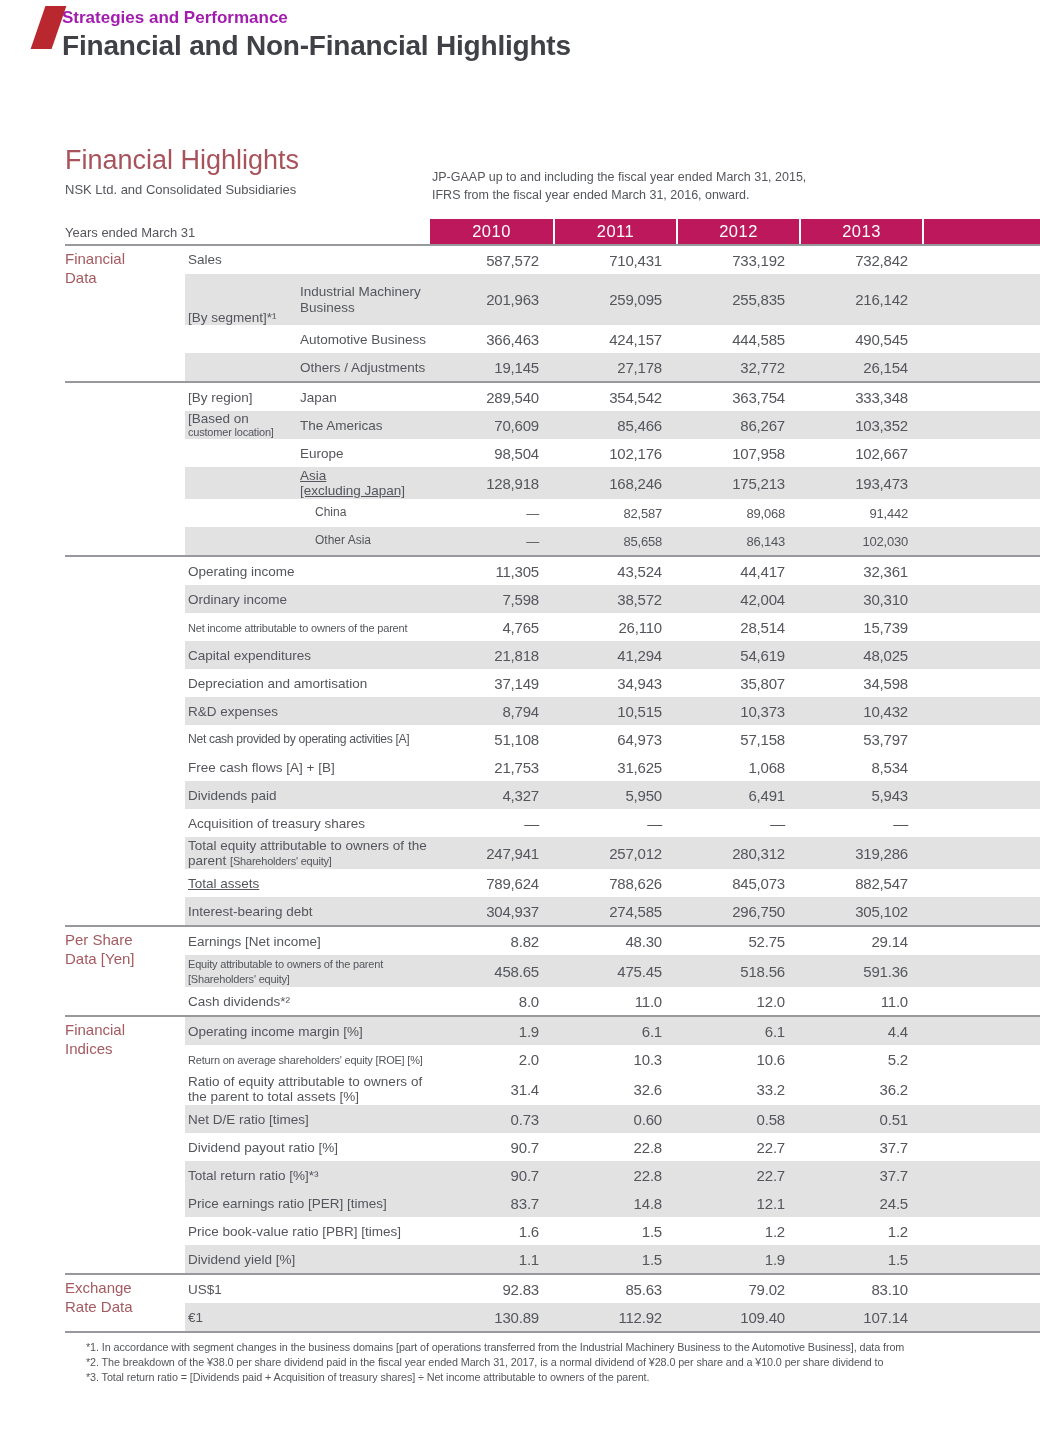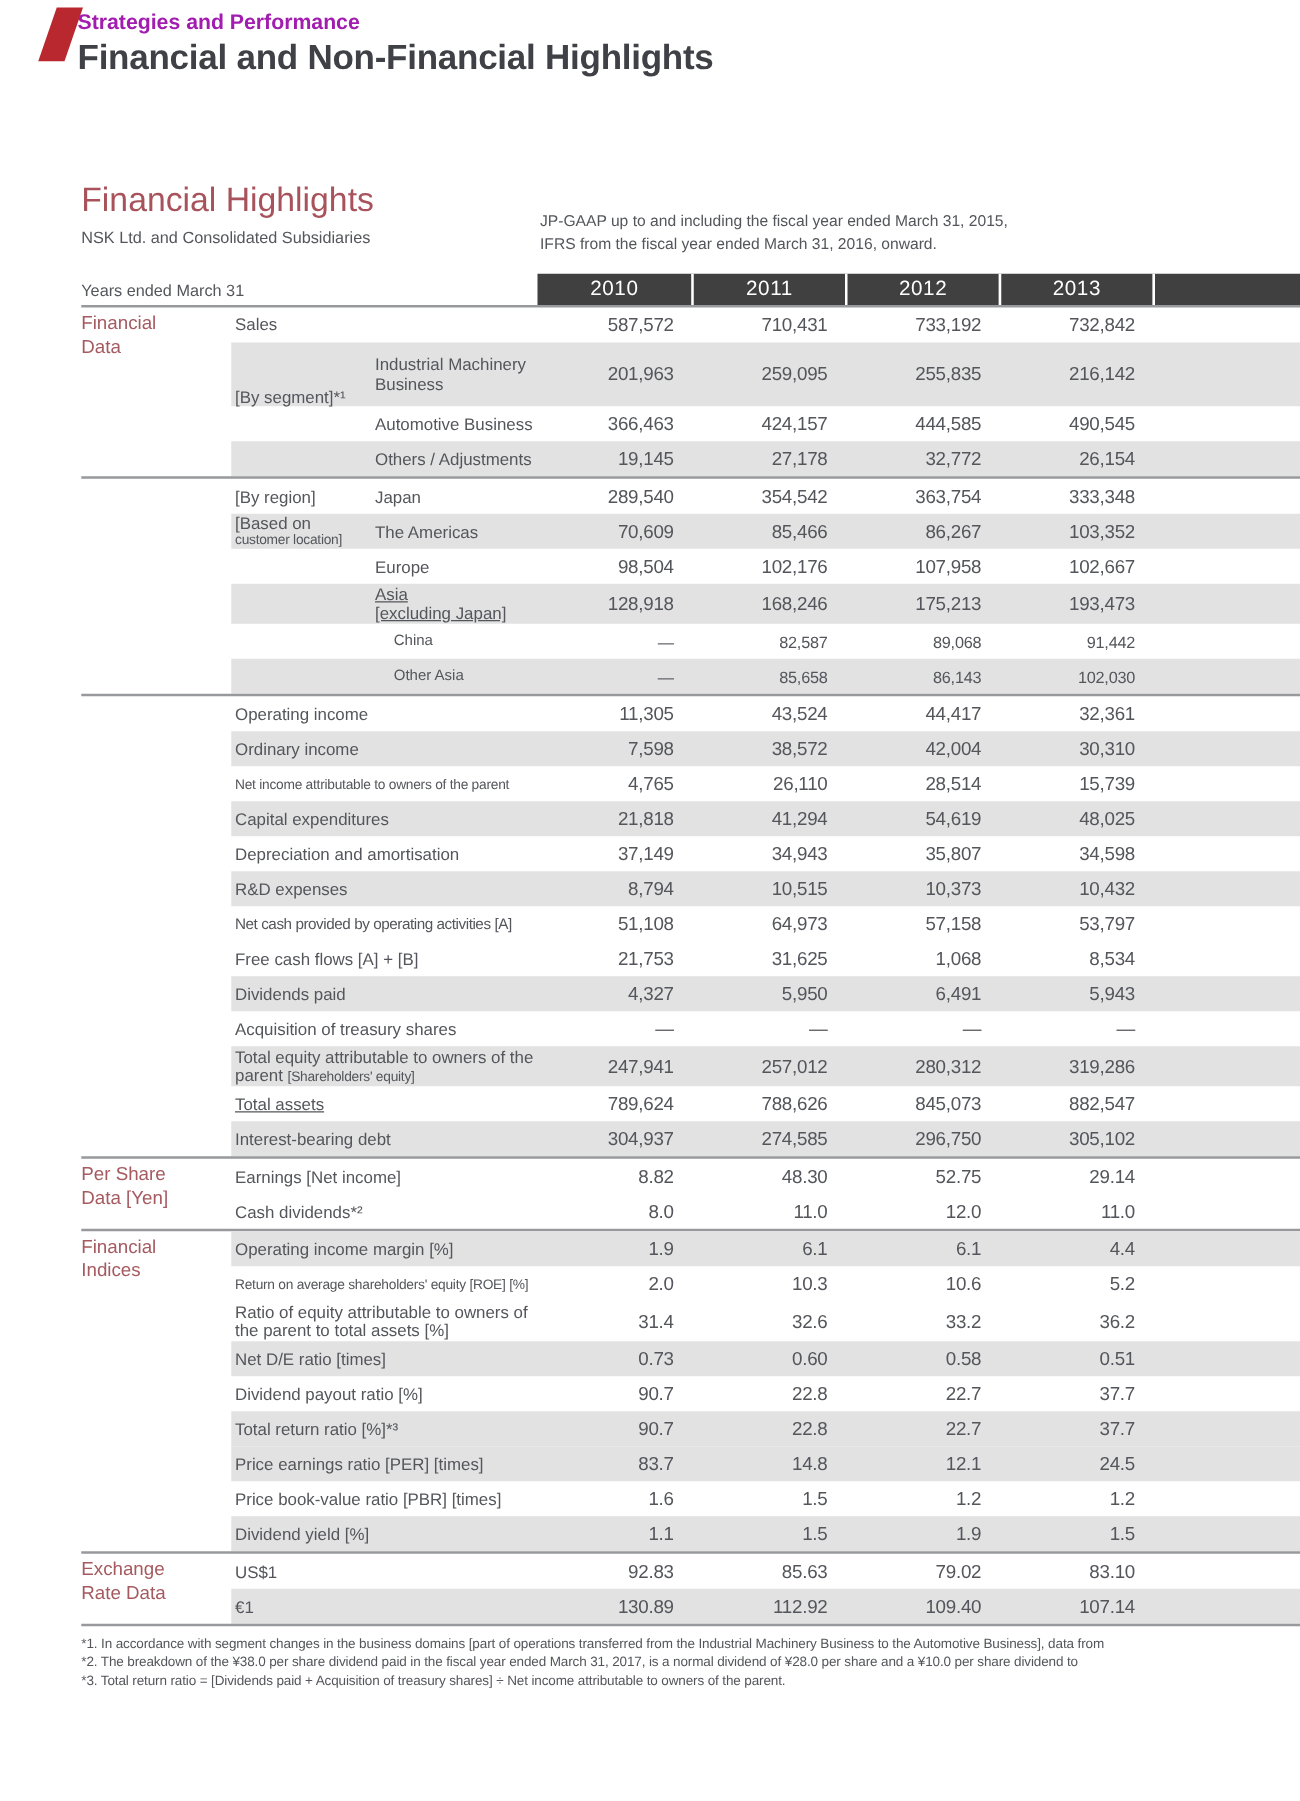--- a/index.html
+++ b/index.html
@@ -31,21 +31,21 @@
     position:absolute;left:367px;top:23px;
     font-size:12.5px;line-height:1.45;color:#54565b;white-space:pre-line;
   }
   
   .years-row{display:flex;height:25px;margin-top:12px;}
   .years-label{
     width:365px;box-sizing:border-box;align-self:flex-end;
     font-size:13px;color:#54565b;padding-bottom:4px;
   }
   .ycell{
-    width:123px;box-sizing:border-box;background:#404040;color:#fff;
+    width:123px;box-sizing:border-box;background:#be185d;color:#fff;
     display:flex;align-items:center;justify-content:center;
     font-size:16.5px;letter-spacing:0.5px;
   }
   .ycell + .ycell{border-left:2px solid #fff;}
   .ycell.extra-head{flex:1;}
   .rule{height:2px;background:#98999c;}
   .tsection{position:relative;}
   .sec-label{
     position:absolute;left:0;top:4px;width:118px;
     font-size:15px;line-height:1.25;color:#a55a60;white-space:pre-line;
@@ -65,21 +65,21 @@
   }
   .extra{flex:1;}
   .small-label{font-size:11px;letter-spacing:-0.2px;}
   .mid-label{font-size:12.2px;letter-spacing:-0.35px;}
   .label-small-line{font-size:11px;letter-spacing:-0.2px;line-height:1.15;}
   .sfx{font-size:11px;letter-spacing:-0.2px;}
   .trow.minor .sub{font-size:12px;padding-left:15px;}
   .trow.minor .val{font-size:13px;}
   
   .footnotes{margin-top:7px;}
-  .footnote{font-size:10.8px;line-height:1.38;color:#54565b;letter-spacing:-0.1px;}
+  .footnote{font-size:10.8px;line-height:1.38;color:#54565b;letter-spacing:-0.1px;margin-left:21px;}
 </style>
 </head>
 <body>
 
 <header class="page-header">
   <div class="brand-mark"></div>
   <div class="eyebrow">Strategies and Performance</div>
   <h1 class="page-title">Financial and Non-Financial Highlights</h1>
 </header>
 
@@ -309,20 +309,28 @@
         <div class="sec-label">Per Share
 Data [Yen]</div>
         <div class="trow">
           <div class="lab span" style="white-space: nowrap;"><span>Earnings [Net income]</span></div>
           <div class="val">8.82</div>
           <div class="val">48.30</div>
           <div class="val">52.75</div>
           <div class="val">29.14</div>
           <div class="extra"></div>
         </div>
+        <div class="trow shaded tall">
+          <div class="lab span" style="white-space: normal;"><span class="small-label">Equity attributable to owners of the parent [Shareholders' equity]</span></div>
+          <div class="val">458.65</div>
+          <div class="val">475.45</div>
+          <div class="val">518.56</div>
+          <div class="val">591.36</div>
+          <div class="extra"></div>
+        </div>
         <div class="trow">
           <div class="lab span" style="white-space: nowrap;"><span>Cash dividends*²</span></div>
           <div class="val">8.0</div>
           <div class="val">11.0</div>
           <div class="val">12.0</div>
           <div class="val">11.0</div>
           <div class="extra"></div>
         </div>
         <div class="rule"></div>
       </div>

